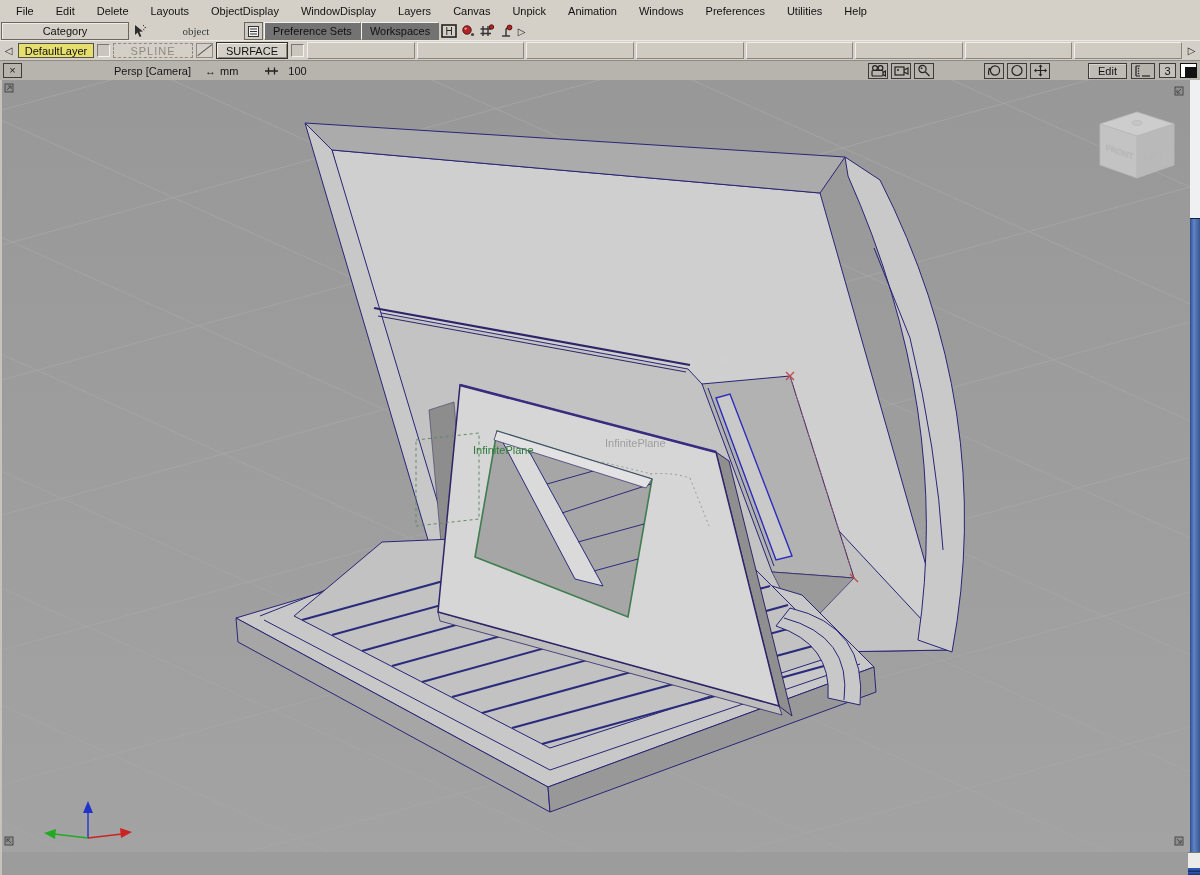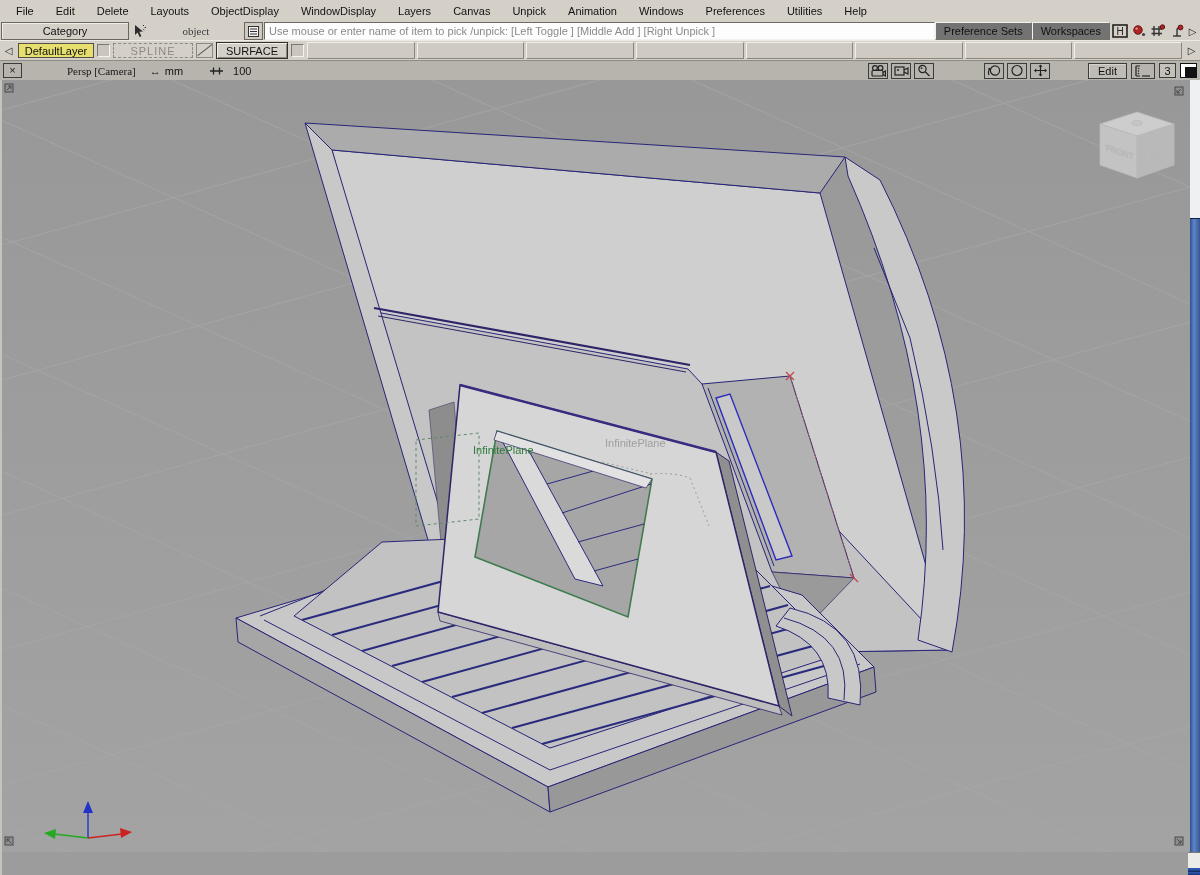--- a/index.html
+++ b/index.html
@@ -35,21 +35,21 @@
   .layer-ghost{width:80px;height:15px;border:1px dashed #8e8a82;color:#8e8a82;display:flex;align-items:center;justify-content:center;letter-spacing:1px;}
   .diag-ico{width:17px;height:15px;border:1px solid #8e8a82;position:relative;background:#d4d0c8;}
   .diag-ico::after{content:"";position:absolute;left:1px;bottom:1px;width:18px;height:1px;background:#555;transform:rotate(-38deg);transform-origin:left bottom;}
   .layer-surface{width:72px;height:17px;border:1px solid #33302a;box-shadow:inset 1px 1px 0 #f1efe9,inset -1px -1px 0 #8a867e;display:flex;align-items:center;justify-content:center;background:#d4d0c8;}
   .slotrow{flex:1;display:flex;gap:2px;height:17px;}
   .slot{flex:1;border-top:1px solid #f1efe9;border-left:1px solid #f1efe9;border-right:1px solid #8a867e;border-bottom:1px solid #8a867e;background:#cfcbc3;}
 
   
   .vheader{height:20px;background:#b7b4ae;display:flex;align-items:center;flex:0 0 auto;border-top:1px solid #8f8b84;padding:0 3px;gap:4px;}
   .vh-close{width:19px;height:15px;border:1.5px solid #3c3c3c;display:flex;align-items:center;justify-content:center;font-size:11px;color:#222;line-height:1;background:#b7b4ae;}
-  .vh-title{margin-left:41px;color:#161616;font-family:Liberation Serif, serif;}
+  .vh-title{margin-left:88px;color:#161616;}
   .vh-units{margin-left:10px;color:#161616;}
   .vh-grid{margin-left:22px;display:flex;align-items:center;gap:9px;color:#161616;}
   .vh-icons{display:flex;align-items:center;gap:3px;}
   .vh-ico{width:20px;height:16px;border:1px solid #3c3c3c;display:flex;align-items:center;justify-content:center;background:#b7b4ae;}
   .vh-show{height:16px;border:1px solid #3c3c3c;box-shadow:inset 1px 1px 0 #d6d3cd;padding:0 9px;display:flex;align-items:center;background:#bfbcb6;}
   .vh-num{width:17px;height:15px;border:1px solid #3c3c3c;display:flex;align-items:center;justify-content:center;background:#c4c1bb;}
   .vh-corner{width:17px;height:15px;background:#fff;border:1px solid #111;position:relative;}
   .vh-corner::after{content:"";position:absolute;right:0;bottom:0;width:11px;height:10px;background:#111;}
 
   
@@ -107,23 +107,20 @@
         <path d="M3,1 L3,11 L5.6,8.6 L7.6,13 L9.4,12.2 L7.4,7.8 L11,7.6 Z" fill="#2d2d2d"></path>
         <path d="M11,2 l1,-1 m0.6,2.6 l1.4,-0.2 m-2.6,1.8 l0.8,1" stroke="#2d2d2d" stroke-width="1" fill="none"></path>
       </svg>
     </div>
     <div class="obj-lbl">object</div>
     <div class="list-ico">
       <svg width="11" height="11" viewBox="0 0 11 11">
         <rect x="0.5" y="0.5" width="10" height="10" fill="#f2f2f2" stroke="#333"></rect>
         <path d="M2,3 h7 M2,5.5 h7 M2,8 h7" stroke="#333" stroke-width="1"></path>
       </svg>
-    </div>
-    <div class="prompt-wrap">
-      <input class="prompt-input" type="text" readonly="" value="Use mouse or enter name of item to pick /unpick: [Left Toggle ] [Middle Add ] [Right Unpick ]" style="">
     </div>
     <div class="btn raised pf-btn">Preference Sets</div>
     <div class="btn raised pf-btn">Workspaces</div>
     <div class="icon-cell">
       <svg width="16" height="14" viewBox="0 0 16 14">
         <rect x="1" y="1" width="14" height="12" fill="none" stroke="#222" stroke-width="1.6"></rect>
         <text x="8" y="10.5" text-anchor="middle" font-size="10" font-family="Liberation Sans,sans-serif" fill="#222">H</text>
       </svg>
     </div>
     <div class="icon-cell">

